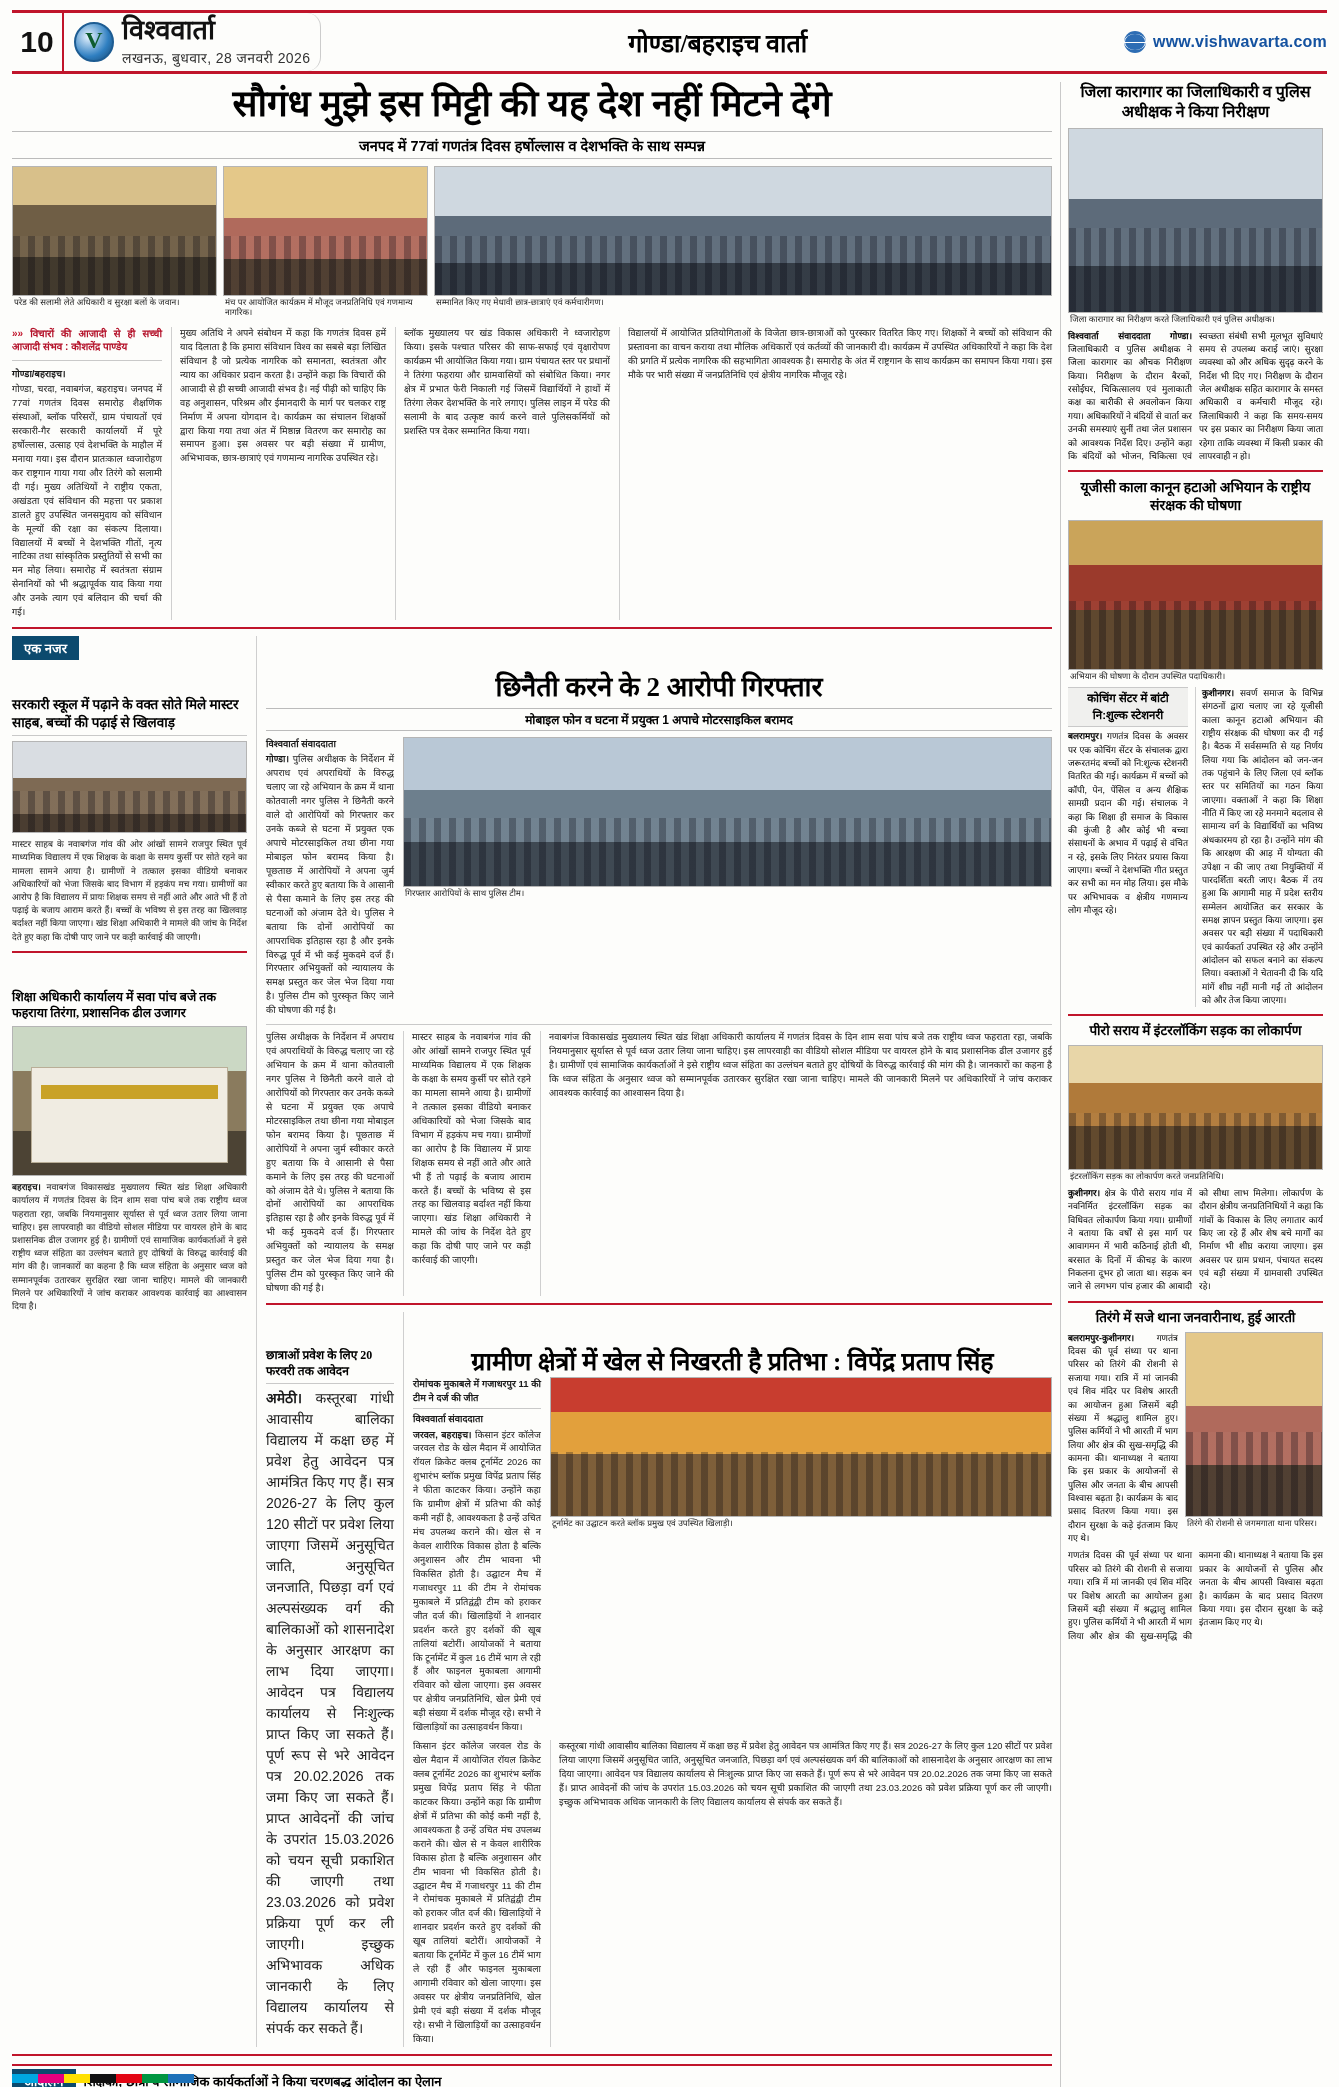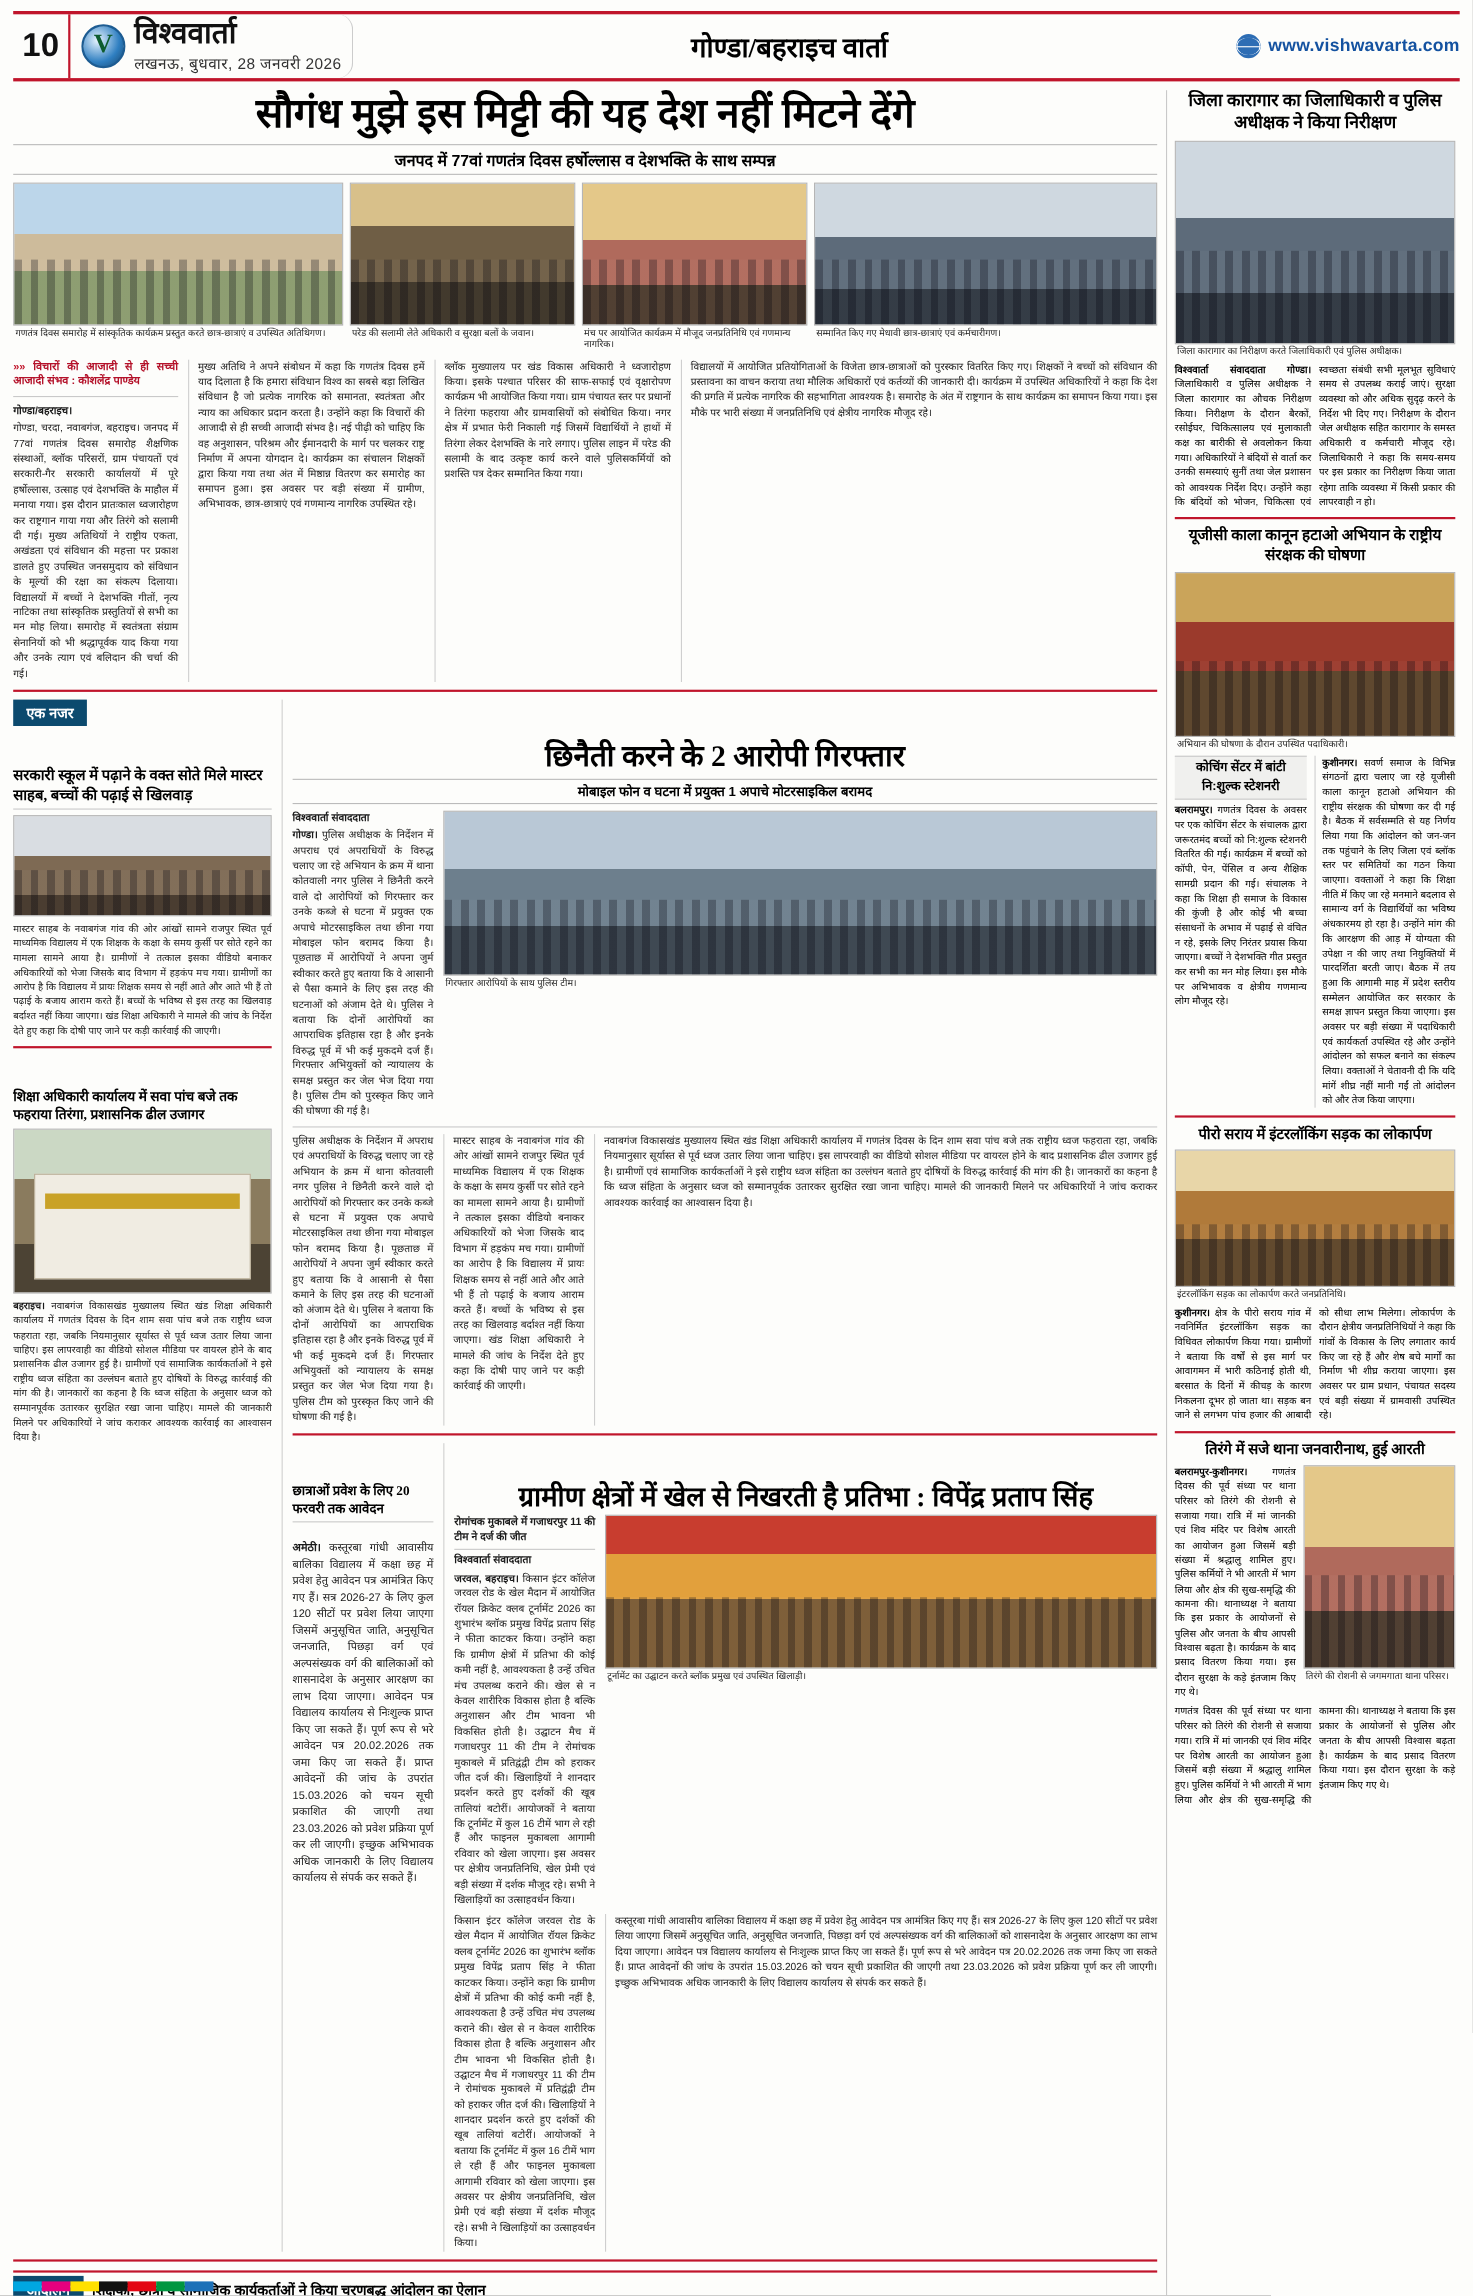--- a/index.html
+++ b/index.html
@@ -102,24 +102,20 @@
 
   <div class="body-wrap">
 
     <div class="left-zone">
 
       <div>
         <div class="hl-head">सौगंध मुझे इस मिट्टी की यह देश नहीं मिटने देंगे</div>
         <div class="hl-sub">जनपद में 77वां गणतंत्र दिवस हर्षोल्लास व देशभक्ति के साथ सम्पन्न</div>
 
         <div class="photo-row">
-          <div style="width:300px">
-            <div class="photo p1 p-figs" style="height:130px"></div>
-            <div class="ph-cap">गणतंत्र दिवस समारोह में सांस्कृतिक कार्यक्रम प्रस्तुत करते छात्र-छात्राएं व उपस्थित अतिथिगण।</div>
-          </div>
           <div style="width:205px">
             <div class="photo p2 p-figs" style="height:130px"></div>
             <div class="ph-cap">परेड की सलामी लेते अधिकारी व सुरक्षा बलों के जवान।</div>
           </div>
           <div style="width:205px">
             <div class="photo p3 p-figs" style="height:130px"></div>
             <div class="ph-cap">मंच पर आयोजित कार्यक्रम में मौजूद जनप्रतिनिधि एवं गणमान्य नागरिक।</div>
           </div>
           <div style="flex:1">
             <div class="photo p4 p-figs" style="height:130px"></div>
@@ -198,21 +194,21 @@
             <div class="ncol col-rule" style="width:128px; padding-left:8px">मास्टर साहब के नवाबगंज गांव की ओर आंखों सामने राजपुर स्थित पूर्व माध्यमिक विद्यालय में एक शिक्षक के कक्षा के समय कुर्सी पर सोते रहने का मामला सामने आया है। ग्रामीणों ने तत्काल इसका वीडियो बनाकर अधिकारियों को भेजा जिसके बाद विभाग में हड़कंप मच गया। ग्रामीणों का आरोप है कि विद्यालय में प्रायः शिक्षक समय से नहीं आते और आते भी हैं तो पढ़ाई के बजाय आराम करते हैं। बच्चों के भविष्य से इस तरह का खिलवाड़ बर्दाश्त नहीं किया जाएगा। खंड शिक्षा अधिकारी ने मामले की जांच के निर्देश देते हुए कहा कि दोषी पाए जाने पर कड़ी कार्रवाई की जाएगी।</div>
             <div class="ncol col-rule" style="flex:1; padding-left:8px">नवाबगंज विकासखंड मुख्यालय स्थित खंड शिक्षा अधिकारी कार्यालय में गणतंत्र दिवस के दिन शाम सवा पांच बजे तक राष्ट्रीय ध्वज फहराता रहा, जबकि नियमानुसार सूर्यास्त से पूर्व ध्वज उतार लिया जाना चाहिए। इस लापरवाही का वीडियो सोशल मीडिया पर वायरल होने के बाद प्रशासनिक ढील उजागर हुई है। ग्रामीणों एवं सामाजिक कार्यकर्ताओं ने इसे राष्ट्रीय ध्वज संहिता का उल्लंघन बताते हुए दोषियों के विरुद्ध कार्रवाई की मांग की है। जानकारों का कहना है कि ध्वज संहिता के अनुसार ध्वज को सम्मानपूर्वक उतारकर सुरक्षित रखा जाना चाहिए। मामले की जानकारी मिलने पर अधिकारियों ने जांच कराकर आवश्यक कार्रवाई का आश्वासन दिया है।</div>
           </div>
 
           <div class="hr-thick"></div>
 
           <div>
             <div style="display:flex; gap:9px;">
               <div style="width:128px">
                 <div class="sec-title" style="font-size:12px; text-align:left; line-height:1.3; border-bottom:1px solid #c9c9c9; padding-bottom:4px;">छात्राओं प्रवेश के लिए 20 फरवरी तक आवेदन</div>
-                <div class="ncol" style="font-size:10px; margin-top:16px">
+                <div class="ncol" style="font-size:14px; margin-top:4px">
                   <b>अमेठी।</b>
                   <span>कस्तूरबा गांधी आवासीय बालिका विद्यालय में कक्षा छह में प्रवेश हेतु आवेदन पत्र आमंत्रित किए गए हैं। सत्र 2026-27 के लिए कुल 120 सीटों पर प्रवेश लिया जाएगा जिसमें अनुसूचित जाति, अनुसूचित जनजाति, पिछड़ा वर्ग एवं अल्पसंख्यक वर्ग की बालिकाओं को शासनादेश के अनुसार आरक्षण का लाभ दिया जाएगा। आवेदन पत्र विद्यालय कार्यालय से निःशुल्क प्राप्त किए जा सकते हैं। पूर्ण रूप से भरे आवेदन पत्र 20.02.2026 तक जमा किए जा सकते हैं। प्राप्त आवेदनों की जांच के उपरांत 15.03.2026 को चयन सूची प्रकाशित की जाएगी तथा 23.03.2026 को प्रवेश प्रक्रिया पूर्ण कर ली जाएगी। इच्छुक अभिभावक अधिक जानकारी के लिए विद्यालय कार्यालय से संपर्क कर सकते हैं।</span>
                 </div>
               </div>
               <div class="col-rule" style="flex:1; padding-left:9px">
                 <div class="sec-title" style="font-size:25px">ग्रामीण क्षेत्रों में खेल से निखरती है प्रतिभा : विपेंद्र प्रताप सिंह</div>
                 <div style="display:flex; gap:9px">
                   <div class="ncol" style="width:128px">
                     <div style="font-weight:bold; font-size:9.5px; border-bottom:1px solid #c9c9c9; padding-bottom:3px; margin-bottom:3px">रोमांचक मुकाबले में गजाधरपुर 11 की टीम ने दर्ज की जीत</div>
                     <div class="byline">विश्ववार्ता संवाददाता</div>

